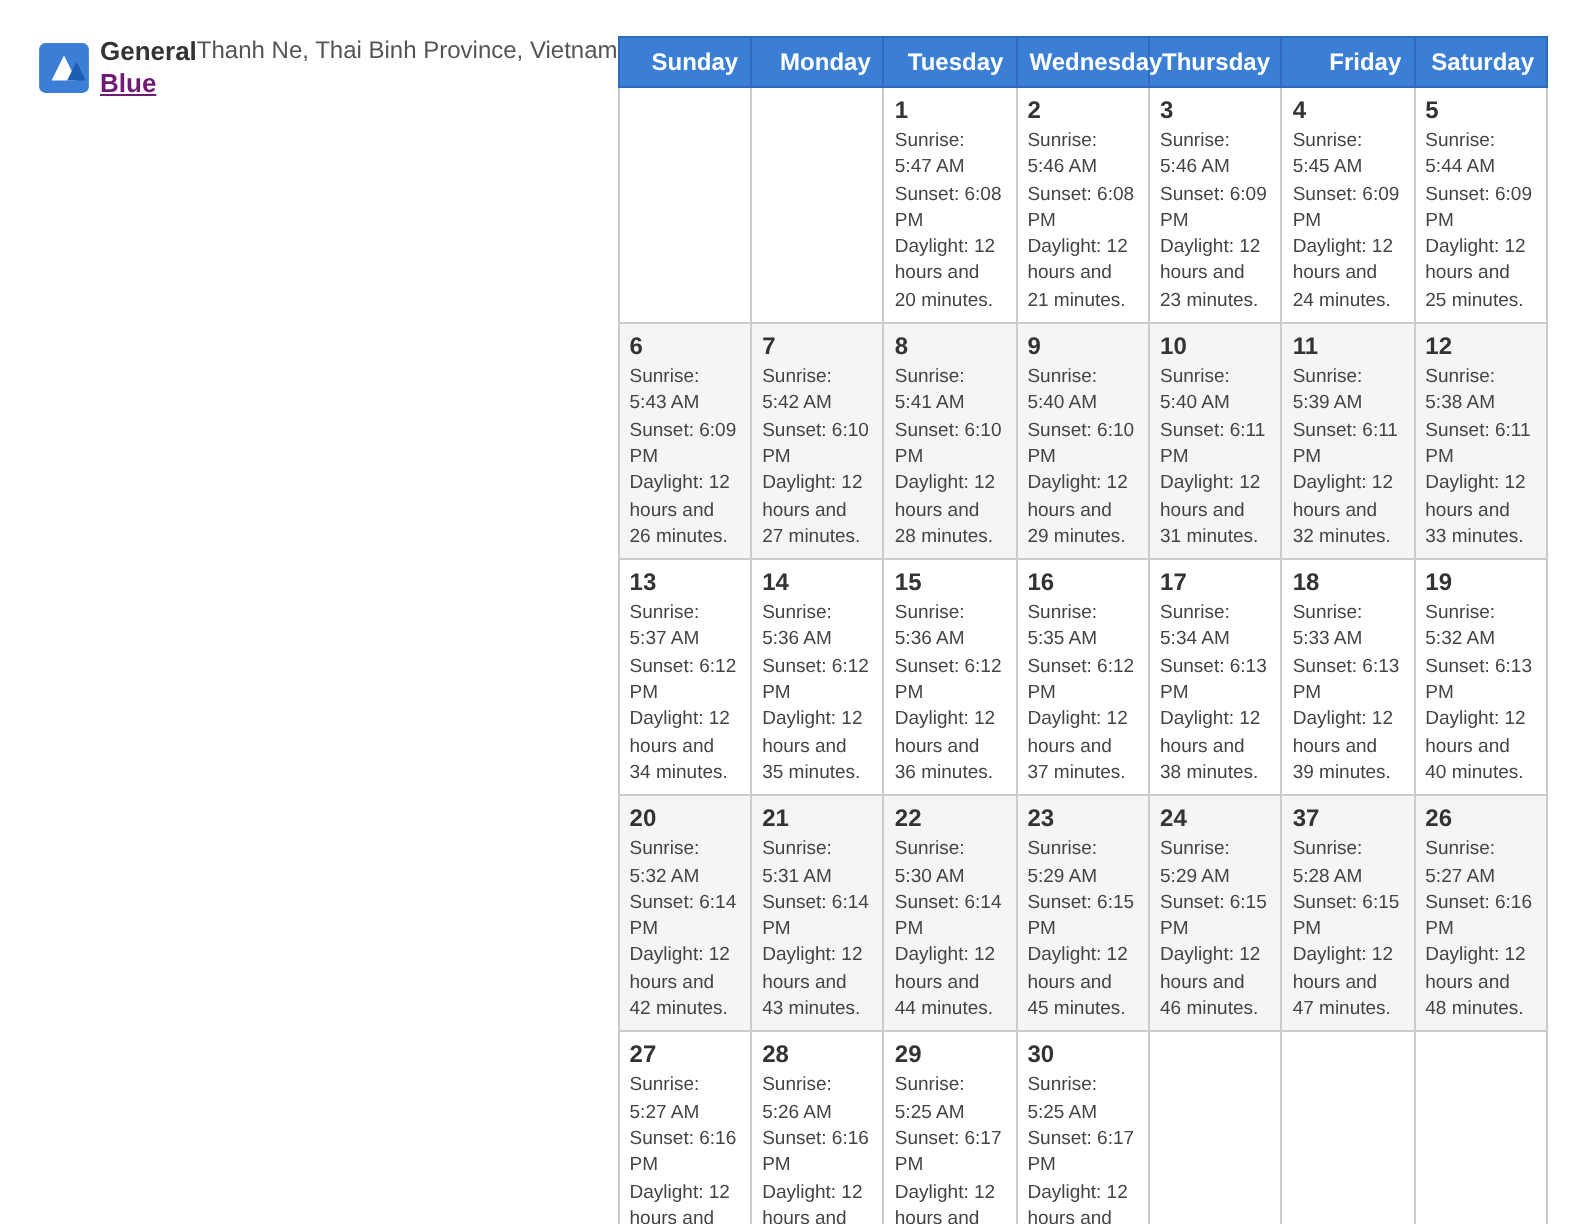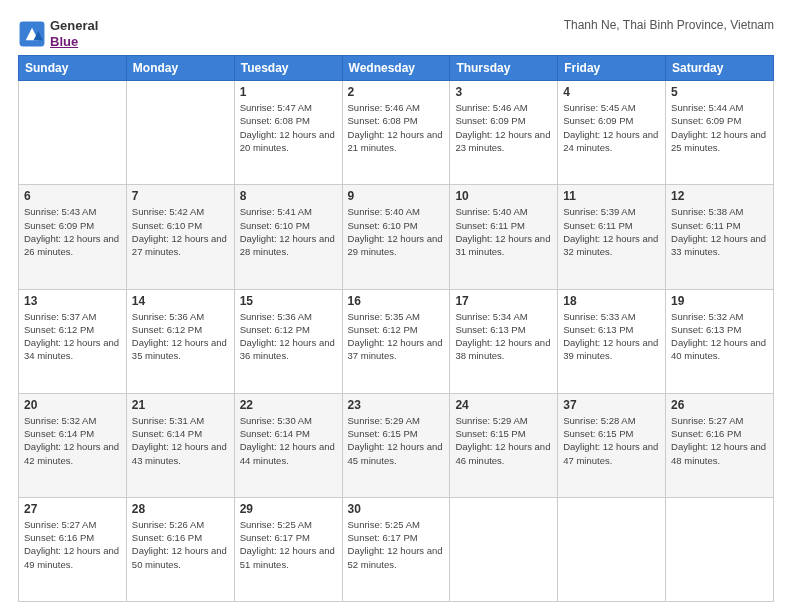--- a/index.html
+++ b/index.html
@@ -9,21 +9,21 @@
       background: #fff;
       font-family: Arial, sans-serif;
       font-size: 11px;
       color: #333;
     }
     .page {
       width: 792px;
       height: 612px;
       padding: 18px 18px 10px 18px;
       display: flex;
-      flex-direction: column;
+      flex-direction: row;
     }
     .header {
       display: flex;
       align-items: flex-start;
       justify-content: space-between;
       margin-bottom: 6px;
     }
     .logo {
       display: flex;
       align-items: center;
@@ -55,21 +55,21 @@
     }
     .calendar {
       flex: 1;
       border-collapse: collapse;
       width: 100%;
       table-layout: fixed;
     }
     .calendar th {
       background: #3a7fd5;
       color: #fff;
-      text-align: left;
+      text-align: right;
       padding: 5px 6px;
       font-size: 12px;
       font-weight: bold;
       border: 1px solid #2e6bc0;
     }
     .calendar td {
       border: 1px solid #ccc;
       vertical-align: top;
       padding: 4px 5px;
       background: #fff;

